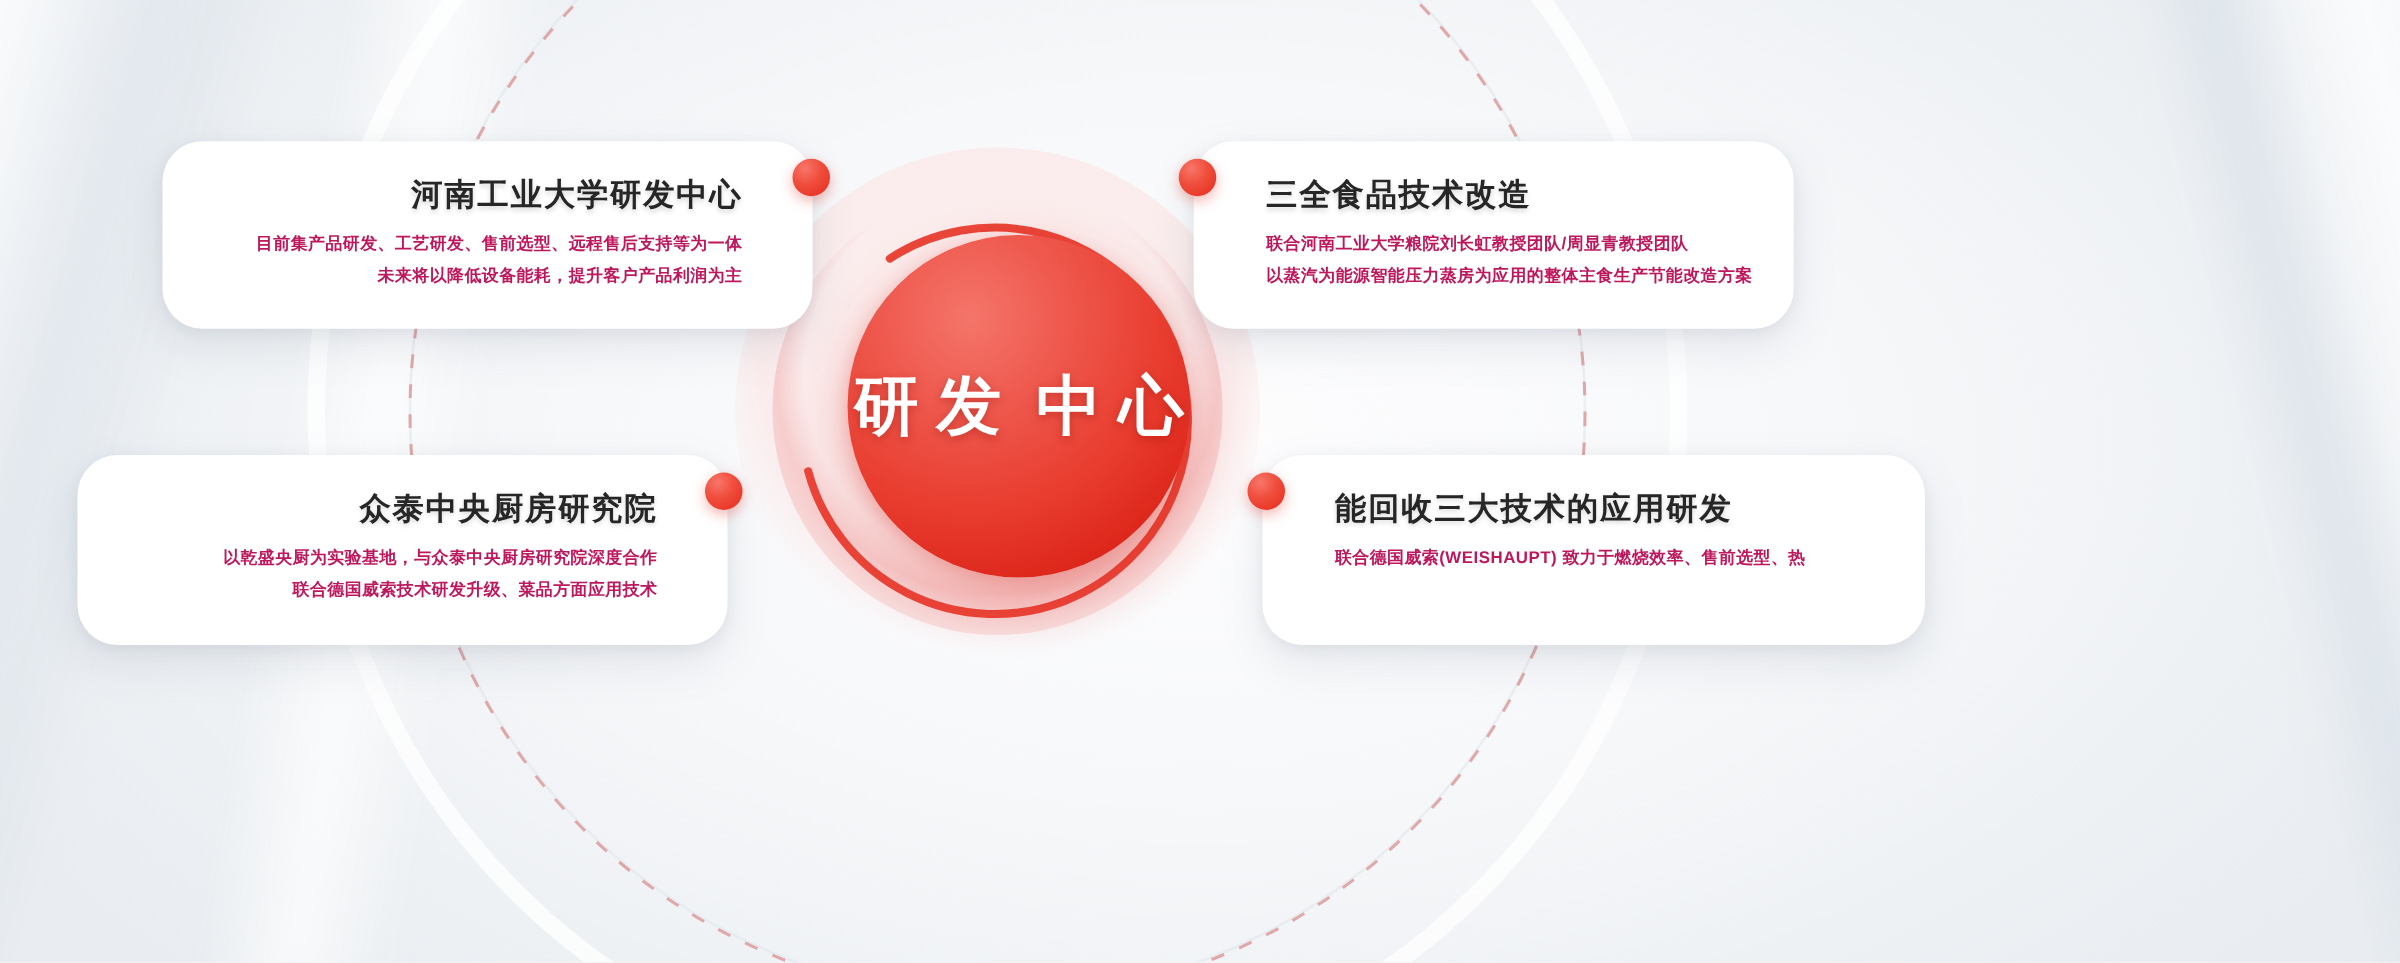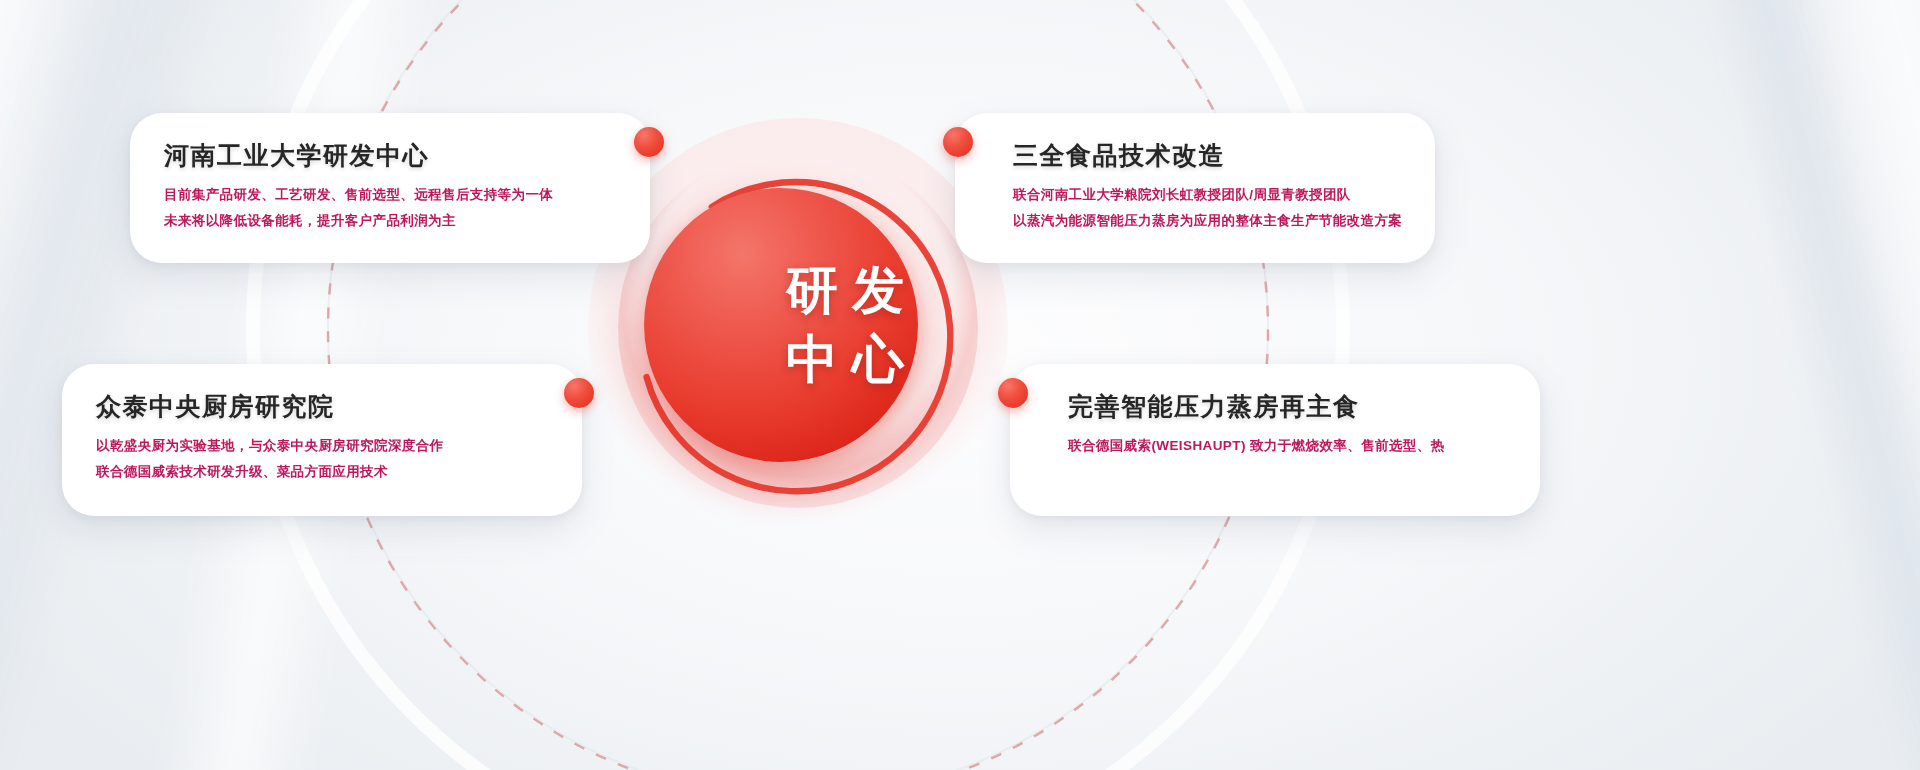--- a/index.html
+++ b/index.html
@@ -73,27 +73,27 @@
   .halo-ring {
     left:30px; top:30px; width:360px; height:360px;
     background:radial-gradient(circle at 50% 42%, rgba(249,216,216,.0) 56%, rgba(246,200,200,.85) 64%, rgba(248,214,214,.55) 80%, rgba(250,226,226,0) 96%);
   }
   .arc-svg {
     position:absolute; left:0; top:0; width:420px; height:420px;
     overflow:visible;
   }
   .core {
     position:absolute;
-    left:56px; top:70px; width:274px; height:274px;
+    left:90px; top:70px; width:274px; height:274px;
     border-radius:50%;
     background:
       radial-gradient(circle at 36% 24%, #f4756a 0%, #ef5a4f 26%, #e83c2e 58%, #dc2419 82%, #d41c12 100%);
     box-shadow:0 18px 46px rgba(214,40,30,.30), 0 4px 14px rgba(214,40,30,.22);
-    display:flex; flex-direction:column;
-    align-items:flex-end; justify-content:center;
+    display:flex; flex-direction:row;
+    align-items:center; justify-content:center;
   }
   .core-line {
     color:#fff;
     font-size:52px;
     font-weight:700;
     letter-spacing:14px;
     text-indent:14px;
     line-height:1.32;
     text-shadow:0 3px 8px rgba(150,20,12,.42);
     white-space:nowrap;
@@ -123,21 +123,21 @@
   }
   .dot {
     position:absolute;
     width:30px; height:30px;
     border-radius:50%;
     background:radial-gradient(circle at 34% 26%, #f8766a 0%, #f0503f 40%, #e5291a 100%);
     box-shadow:0 4px 10px rgba(222,50,36,.35);
   }
 
   
-  .card-l { text-align:left; }
+  .card-l { text-align:right; }
   .card-r { text-align:left; }
 
   
   #card-tl {
     left:130px; top:113px; width:520px; height:150px;
     border-radius:32px 32px 32px 32px;
     padding:26px 56px 0 34px;
   }
   #card-tl .dot { right:-14px; top:14px; }
 
@@ -218,17 +218,17 @@
 
   <div class="card card-l" id="card-bl">
     <div class="dot"></div>
     <div class="card-title title-row">众泰中央厨房研究院</div>
     <div class="card-line">以乾盛央厨为实验基地，与众泰中央厨房研究院深度合作</div>
     <div class="card-line">联合德国威索技术研发升级、菜品方面应用技术</div>
   </div>
 
   <div class="card card-r" id="card-br">
     <div class="dot"></div>
-    <div class="card-title title-row">完善智能压力蒸房再主食</div>
+    <div class="card-title title-row">能回收三大技术的应用研发</div>
     <div class="card-line">联合德国威索(WEISHAUPT) 致力于燃烧效率、售前选型、热</div>
   </div>
 
 </div>
 
 </body></html>

